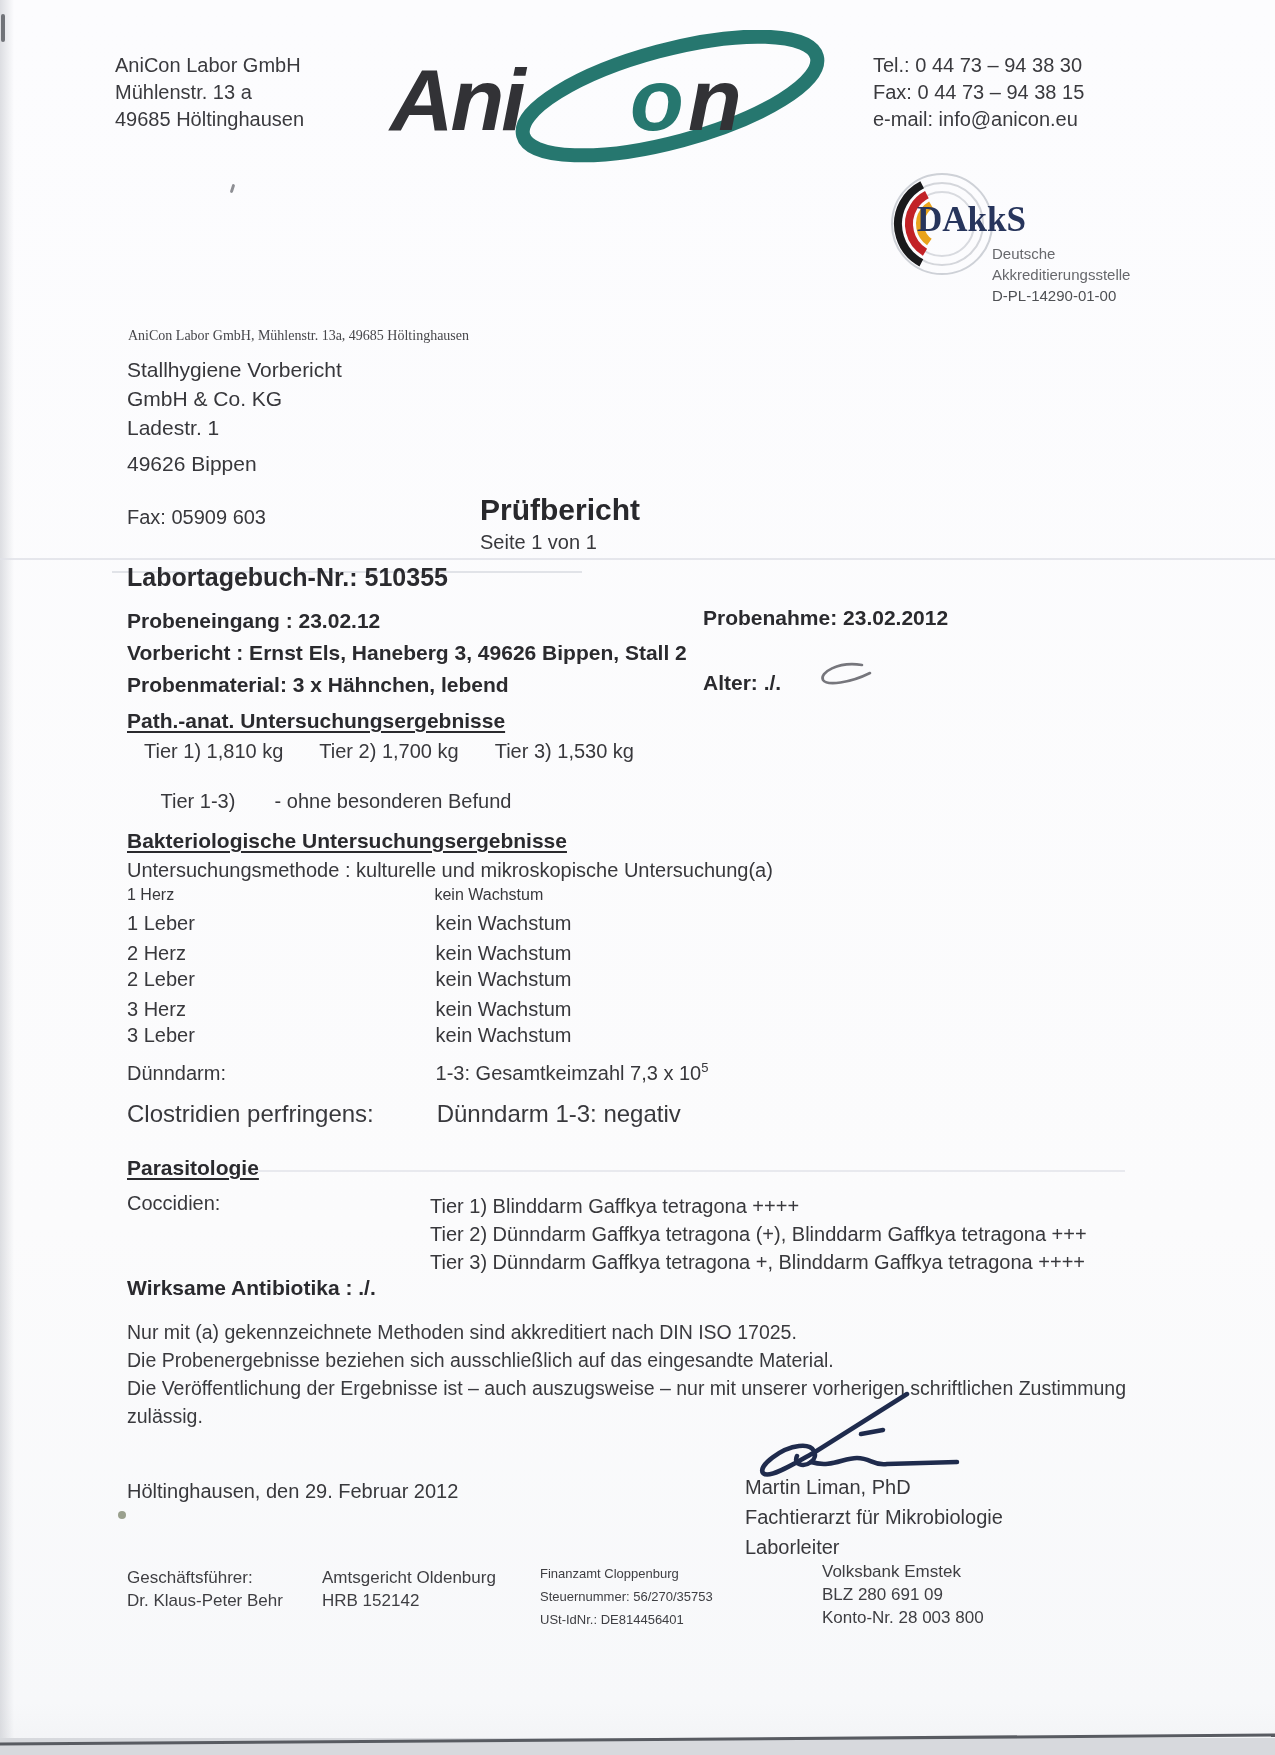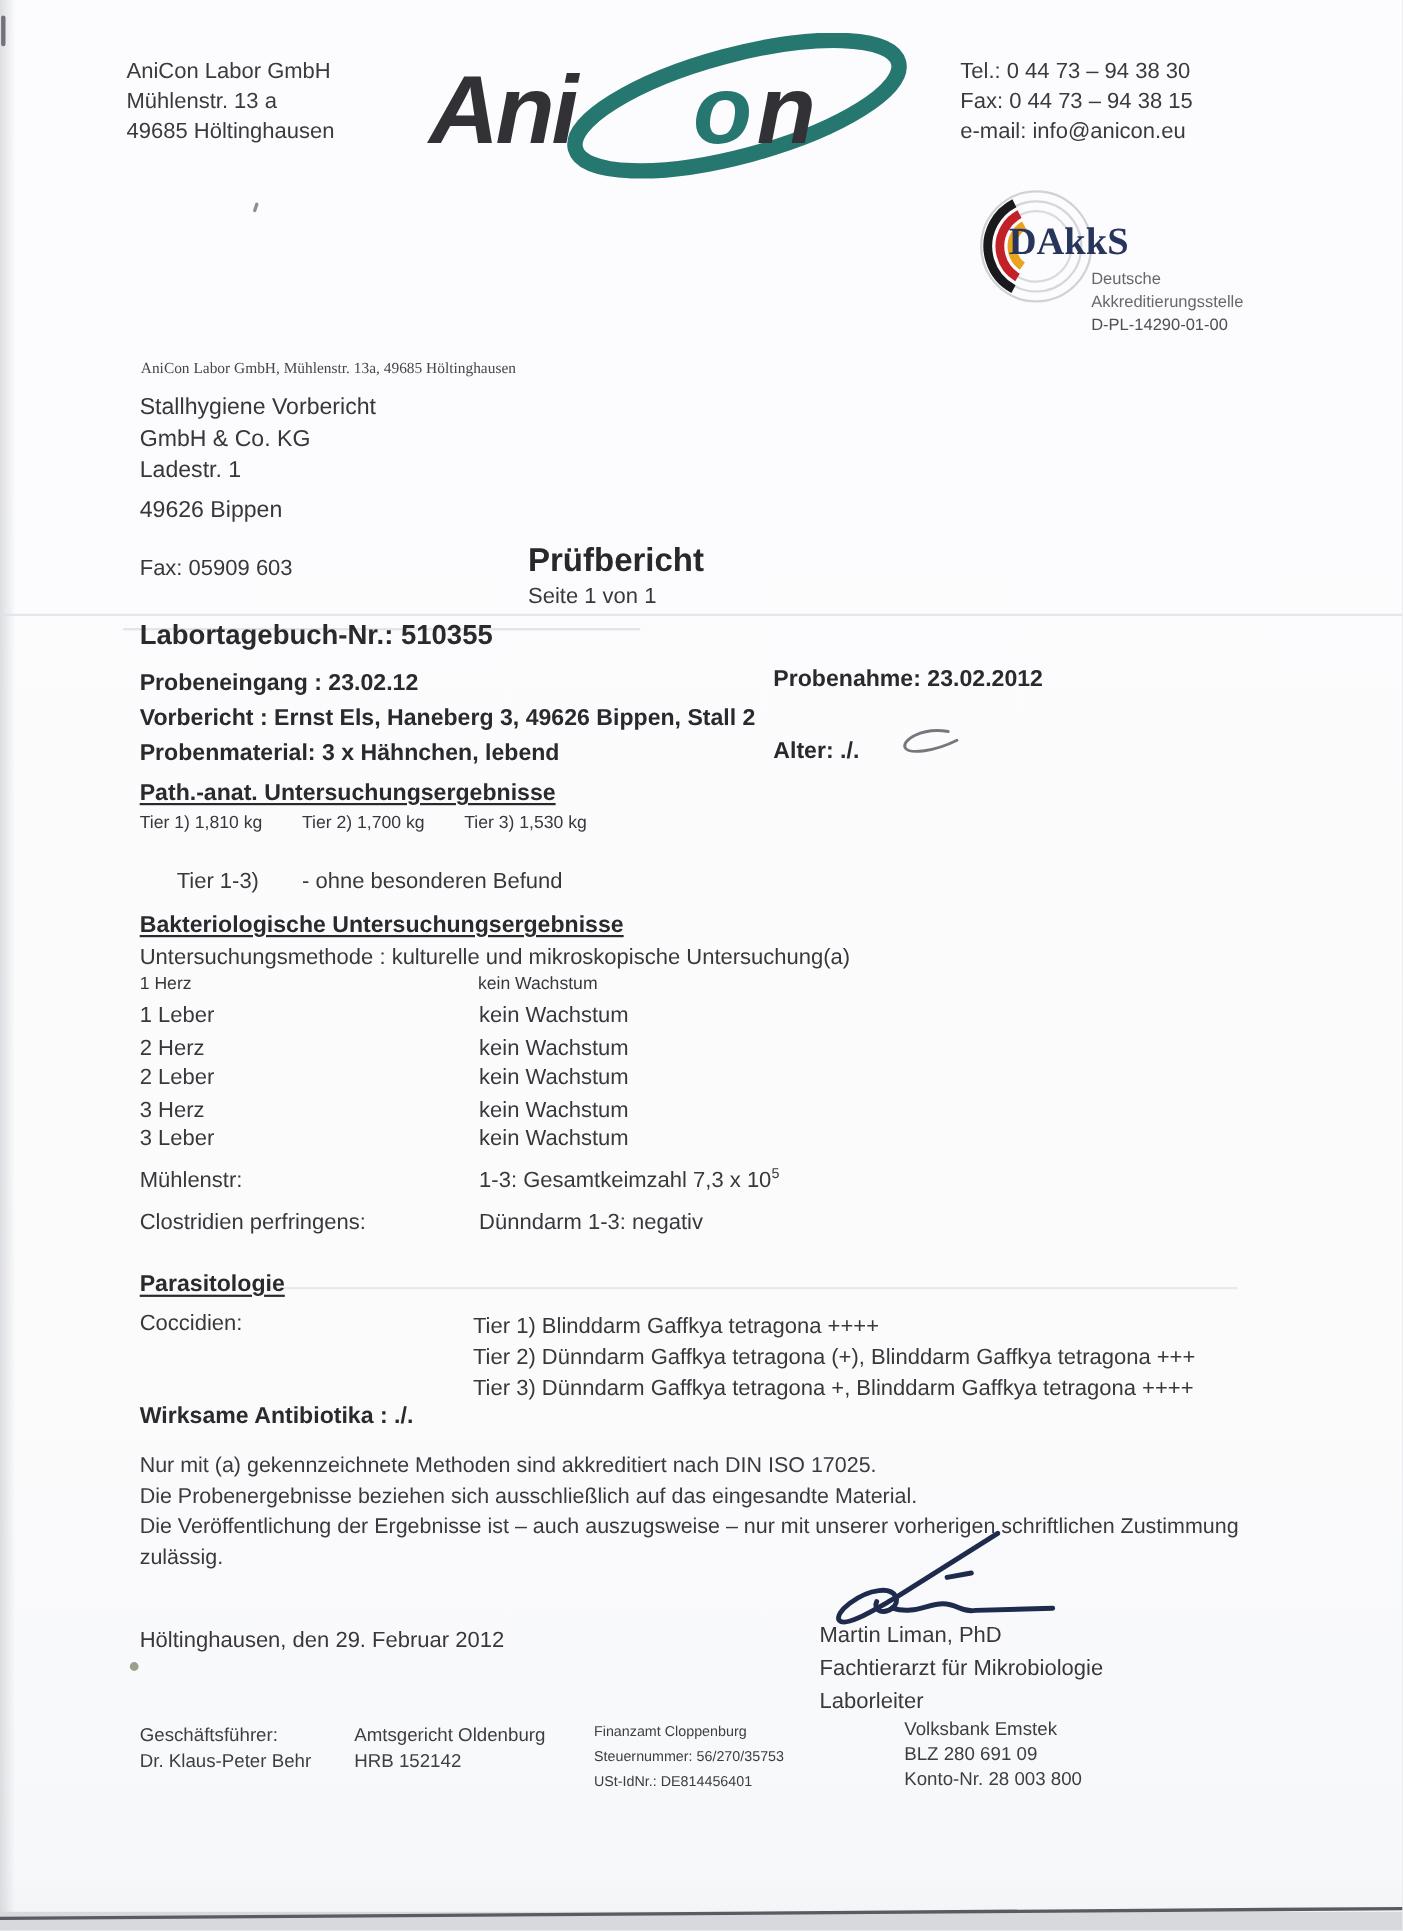--- a/index.html
+++ b/index.html
@@ -90,21 +90,21 @@
   <div class="abs b" style="left:127px;top:609px;font-size:21px;">Probeneingang : 23.02.12</div>
   <div class="abs b" style="left:703px;top:606px;font-size:21px;">Probenahme: 23.02.2012</div>
   <svg class="abs" style="left:816px;top:660px;" width="60" height="32" viewBox="0 0 60 32">
     <path d="M46 5 C22 1 3 13 7 20 C11 26 34 23 54 13" fill="none" stroke="#76767c" stroke-width="2.6" stroke-linecap="round"></path>
   </svg>
   <div class="abs b" style="left:127px;top:641px;font-size:21px;">Vorbericht : Ernst Els, Haneberg 3, 49626 Bippen, Stall 2</div>
   <div class="abs b" style="left:127px;top:673px;font-size:21px;">Probenmaterial: 3 x Hähnchen, lebend</div>
   <div class="abs b" style="left:703px;top:671px;font-size:21px;">Alter: ./.</div>
 
   <div class="abs b u" style="left:127px;top:709px;font-size:21px;">Path.-anat. Untersuchungsergebnisse</div>
-  <div class="abs" style="left:127px;top:740px;font-size:16px;display:flex;gap:36px;color:#38383c;text-align:center;">
+  <div class="abs" style="left:144px;top:740px;font-size:20px;display:flex;gap:36px;color:#38383c;text-align:center;">
     <span>Tier 1) 1,810 kg</span>
     <span>Tier 2) 1,700 kg</span>
     <span>Tier 3) 1,530 kg</span>
   </div>
   <div class="abs" style="left:127px;top:790px;font-size:20px;color:#38383c;text-align:center;">
     <span class="row-label" style="width:142px;">Tier 1-3)</span>
     <span>- ohne besonderen Befund</span>
   </div>
 
   <div class="abs b u" style="left:127px;top:829px;font-size:21px;">Bakteriologische Untersuchungsergebnisse</div>
@@ -129,24 +129,24 @@
   <div class="abs" style="left:127px;top:998px;font-size:20px;color:#38383c;">
     <span class="row-label" style="width:303px;">3 Herz</span>
     <span>kein Wachstum</span>
   </div>
   <div class="abs" style="left:127px;top:1024px;font-size:20px;color:#38383c;">
     <span class="row-label" style="width:303px;">3 Leber</span>
     <span>kein Wachstum</span>
   </div>
 
   <div class="abs" style="left:127px;top:1062px;font-size:20px;color:#38383c;">
-    <span class="row-label" style="width:303px;">Mühlenstr:</span>
+    <span class="row-label" style="width:303px;">Dünndarm:</span>
     <span><span>1-3: Gesamtkeimzahl 7,3 x 10</span><sup class="pow">5</sup></span>
   </div>
-  <div class="abs" style="left:127px;top:1100px;font-size:20px;color:#38383c;">
+  <div class="abs" style="left:127px;top:1100px;font-size:24px;color:#38383c;">
     <span class="row-label" style="width:303px;">Clostridien perfringens:</span>
     <span>Dünndarm 1-3: negativ</span>
   </div>
 
   <div class="abs b u" style="left:127px;top:1156px;font-size:21px;">Parasitologie</div>
   <div class="abs" style="left:127px;top:1192px;font-size:20px;color:#38383c;display:flex;">
     <span class="row-label" style="width:303px;">Coccidien:</span>
     <span style="line-height:28px;">
       <div>Tier 1) Blinddarm Gaffkya tetragona ++++</div>
       <div>Tier 2) Dünndarm Gaffkya tetragona (+), Blinddarm Gaffkya tetragona +++</div>

